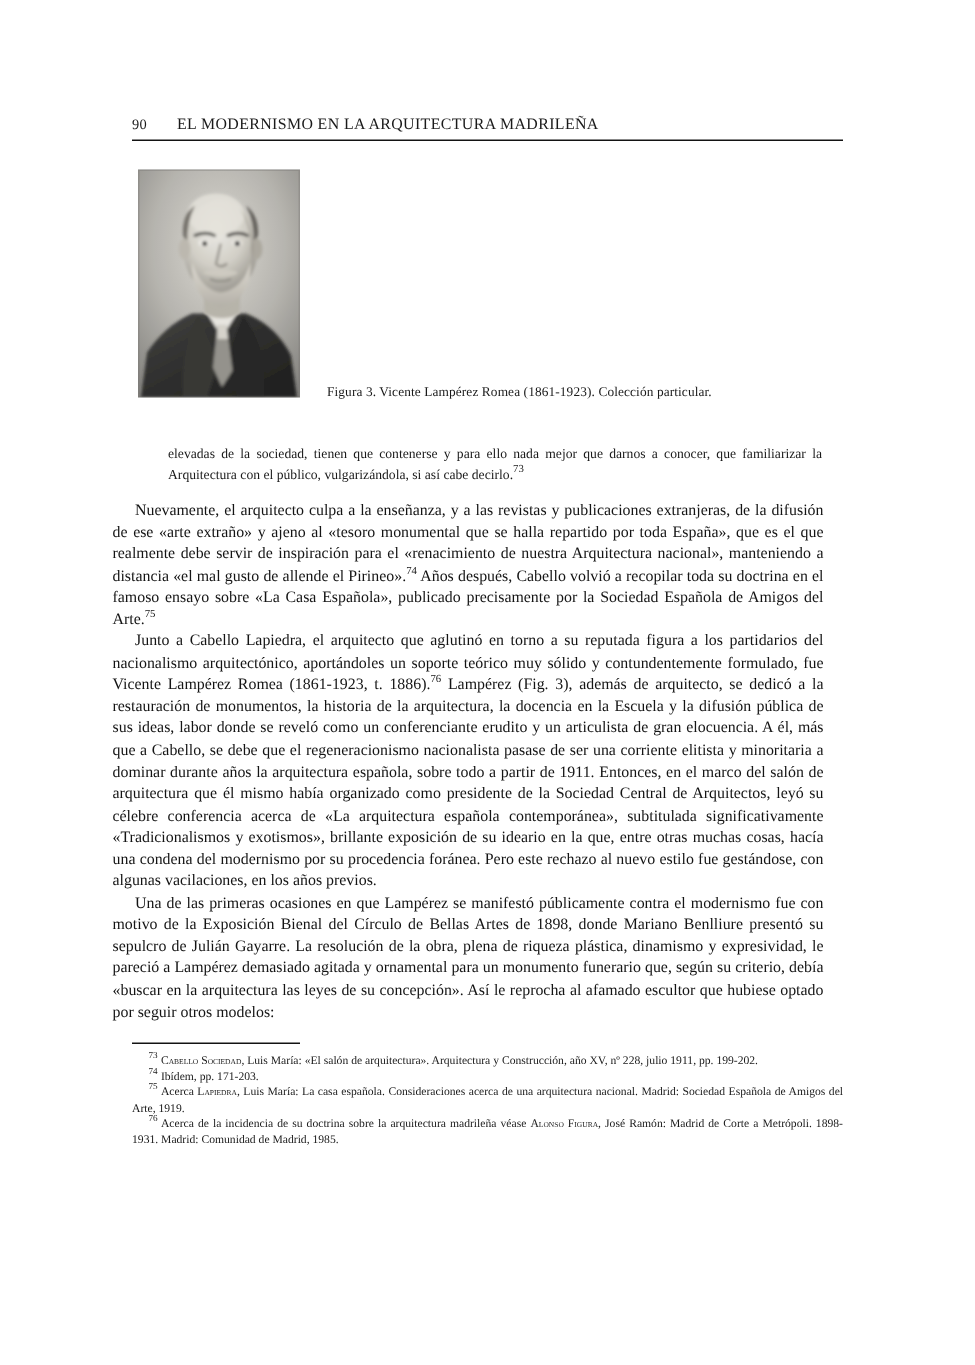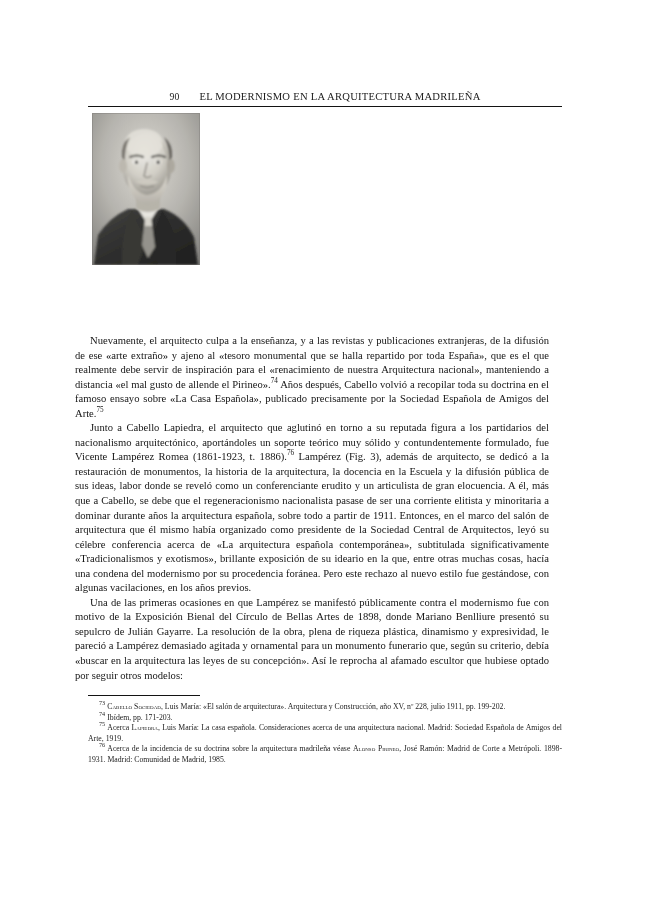--- a/index.html
+++ b/index.html
@@ -28,31 +28,29 @@
     left: 88px;
     top: 78px;
     width: 474px;
   }
   .rh-line {
     display: flex;
     align-items: baseline;
     font-size: 9.6px;
     color: #1a1a1a;
     letter-spacing: 0.18px;
-    justify-content: center;
   }
   .rh-folio {
     width: 30px;
     flex: 0 0 30px;
   }
   .rh-title {
     font-variant: small-caps;
     font-size: 10.6px;
     letter-spacing: 0.25px;
-    margin-top: 13px;
   }
   .rh-rule {
     margin-top: 4px;
     border-top: 1.1px solid #131313;
     width: 474px;
   }
 
   
   .figure-block {
     position: absolute;
@@ -241,21 +239,25 @@
 
           <path d="M68 26 Q82 44 74 72 Q80 48 68 26 Z" fill="#8b877f" opacity="0.45"></path>
         </g>
 
         <rect x="0" y="0" width="108" height="152" fill="none" stroke="#6d6b66" stroke-width="2" opacity="0.35"></rect>
         <rect x="0" y="0" width="108" height="152" fill="#ffffff" opacity="0.05"></rect>
       </svg>
     </div>
   </div>
 
-
+  <div class="figure-caption">Figura 3. Vicente Lampérez Romea (1861-1923). Colección particular.</div>
+
+  <div class="blockquote">
+    <span>elevadas de la sociedad, tienen que contenerse y para ello nada mejor que darnos a conocer, que familiarizar la Arquitectura con el público, vulgarizándola, si así cabe decirlo.</span><span class="sup">73</span>
+  </div>
 
   <div class="body-col">
 
     <p><span>Nuevamente, el arquitecto culpa a la enseñanza, y a las revistas y publicaciones extranjeras, de la difusión de ese «arte extraño» y ajeno al «tesoro monumental que se halla repartido por toda España», que es el que realmente debe servir de inspiración para el «renacimiento de nuestra Arquitectura nacional», manteniendo a distancia «el mal gusto de allende el Pirineo».</span><span class="sup">74</span><span> Años después, Cabello volvió a recopilar toda su doctrina en el famoso ensayo sobre «La Casa Española», publicado precisamente por la Sociedad Española de Amigos del Arte.</span><span class="sup">75</span></p>
 
     <p><span>Junto a Cabello Lapiedra, el arquitecto que aglutinó en torno a su reputada figura a los partidarios del nacionalismo arquitectónico, aportándoles un soporte teórico muy sólido y contundentemente formulado, fue Vicente Lampérez Romea (1861-1923, t. 1886).</span><span class="sup">76</span><span> Lampérez (Fig. 3), además de arquitecto, se dedicó a la restauración de monumentos, la historia de la arquitectura, la docencia en la Escuela y la difusión pública de sus ideas, labor donde se reveló como un conferenciante erudito y un articulista de gran elocuencia. A él, más que a Cabello, se debe que el regeneracionismo nacionalista pasase de ser una corriente elitista y minoritaria a dominar durante años la arquitectura española, sobre todo a partir de 1911. Entonces, en el marco del salón de arquitectura que él mismo había organizado como presidente de la Sociedad Central de Arquitectos, leyó su célebre conferencia acerca de «La arquitectura española contemporánea», subtitulada significativamente «Tradicionalismos y exotismos», brillante exposición de su ideario en la que, entre otras muchas cosas, hacía una condena del modernismo por su procedencia foránea. Pero este rechazo al nuevo estilo fue gestándose, con algunas vacilaciones, en los años previos.</span></p>
 
     <p><span>Una de las primeras ocasiones en que Lampérez se manifestó públicamente contra el modernismo fue con motivo de la Exposición Bienal del Círculo de Bellas Artes de 1898, donde Mariano Benlliure presentó su </span><span class="it">sepulcro de Julián Gayarre</span><span>. La resolución de la obra, plena de riqueza plástica, dinamismo y expresividad, le pareció a Lampérez demasiado agitada y ornamental para un monumento funerario que, según su criterio, debía «buscar en la arquitectura las leyes de su concepción». Así le reprocha al afamado escultor que hubiese optado por seguir otros modelos:</span></p>
 
   </div>
@@ -263,17 +265,17 @@
   <div class="fn-rule"></div>
 
   <div class="footnotes">
 
     <p><span class="fn-num">73</span><span class="sc">Cabello Sociedad</span><span>, Luis María: «El salón de arquitectura». </span><span class="it">Arquitectura y Construcción</span><span>, año XV, nº 228, julio 1911, pp. 199-202.</span></p>
 
     <p><span class="fn-num">74</span><span>Ibídem, pp. 171-203.</span></p>
 
     <p><span class="fn-num">75</span><span>Acerca </span><span class="sc">Lapiedra</span><span>, Luis María: </span><span class="it">La casa española. Consideraciones acerca de una arquitectura nacional</span><span>. Madrid: Sociedad Española de Amigos del Arte, 1919.</span></p>
 
-    <p><span class="fn-num">76</span><span>Acerca de la incidencia de su doctrina sobre la arquitectura madrileña véase </span><span class="sc">Alonso Pirineo</span><span>, José Ramón: </span><span class="it">Madrid de Corte a Metrópoli. 1898-1931</span><span>. Madrid: Comunidad de Madrid, 1985.</span></p>
+    <p><span class="fn-num">76</span><span>Acerca de la incidencia de su doctrina sobre la arquitectura madrileña véase </span><span class="sc">Alonso Figura</span><span>, José Ramón: </span><span class="it">Madrid de Corte a Metrópoli. 1898-1931</span><span>. Madrid: Comunidad de Madrid, 1985.</span></p>
 
   </div>
 
 </div>
 
 </body></html>

